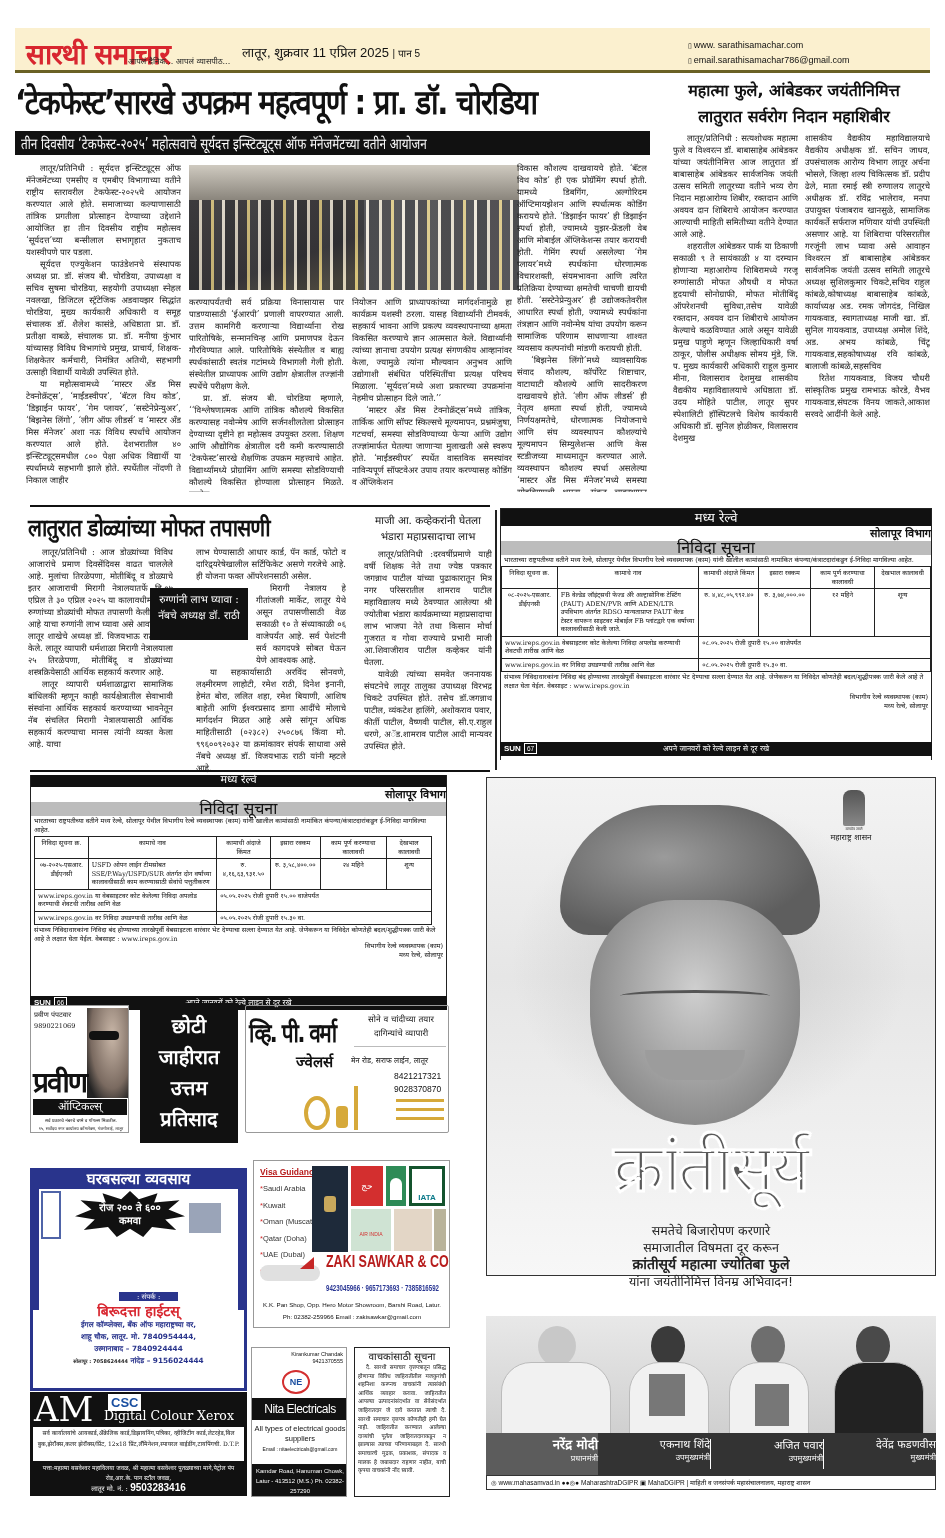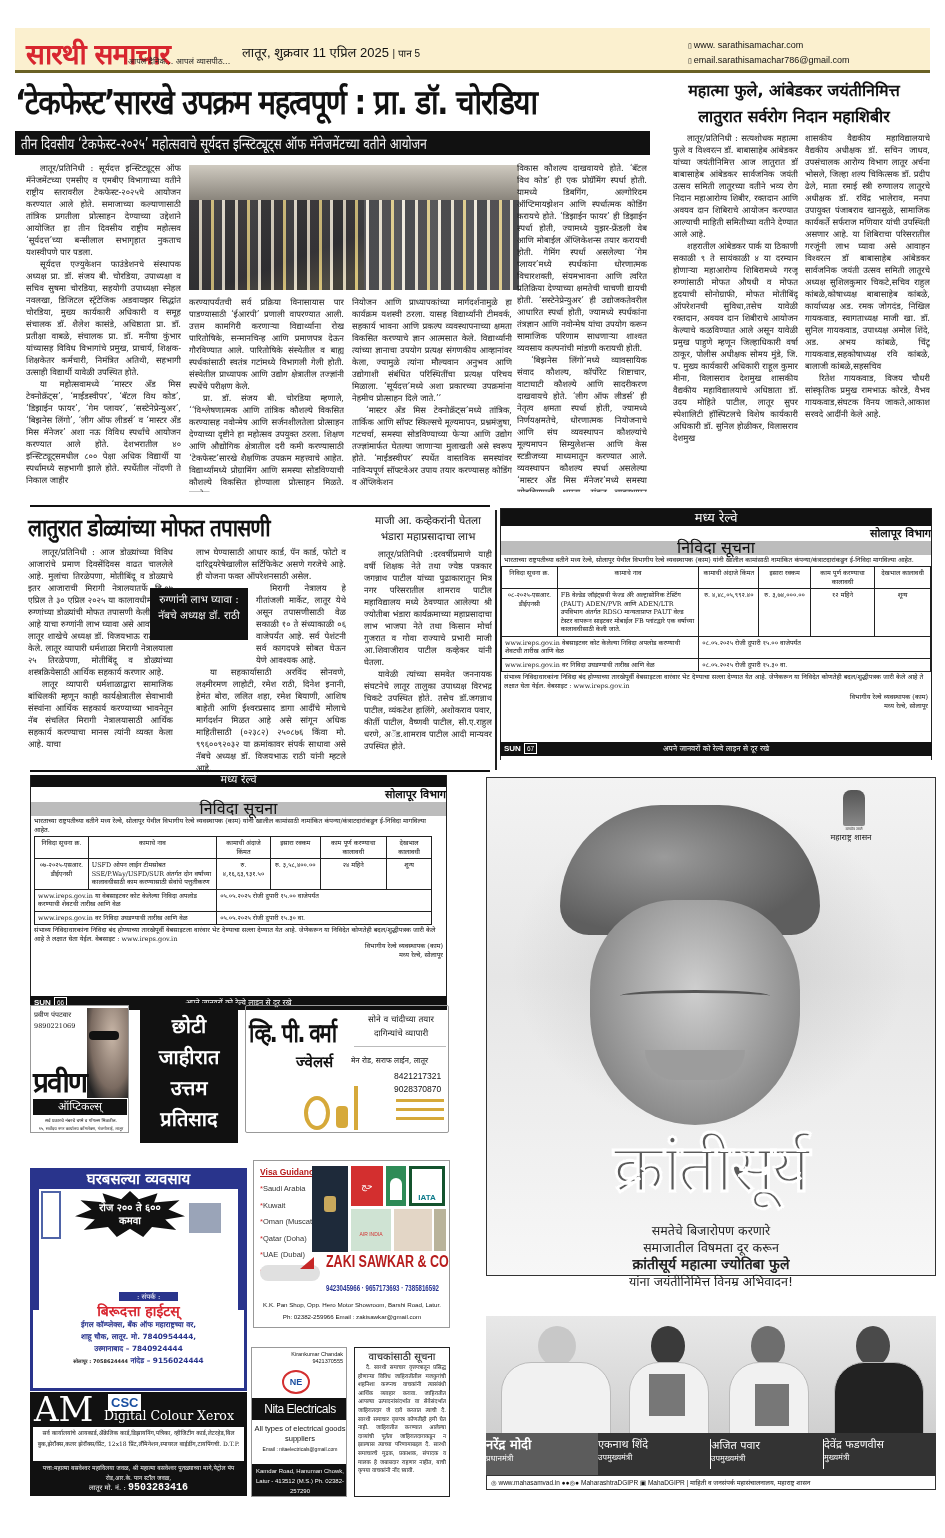--- a/index.html
+++ b/index.html
@@ -37,21 +37,21 @@
 .turban{left:560px;top:805px;width:260px;height:130px;border-radius:140px 140px 40px 40px;background:radial-gradient(ellipse at 40% 40%,#9b9b9b,#5e5e5e 70%)}
 .face{left:590px;top:900px;width:210px;height:225px;border-radius:40% 40% 50% 50%;background:radial-gradient(ellipse at 50% 40%,#cfcfcf,#8c8c8c 70%,#6a6a6a)}
 .kranti-title{left:535px;top:1120px;width:350px;text-align:center;font-size:66px;font-weight:bold;color:#5a5a5a;font-family:"DejaVu Sans",sans-serif;letter-spacing:-3px;-webkit-text-stroke:1px #fff}
 .kranti-text{left:486px;top:1222px;width:450px;text-align:center;font-family:"DejaVu Sans",sans-serif;font-size:12.5px;line-height:17px;color:#222}
 .kranti-text .b{font-weight:bold;font-size:14px}
 .leaders{left:486px;top:1316px;width:450px;height:120px;background:linear-gradient(180deg,#e8e8e8,#cfcfcf)}
 .person{position:absolute;bottom:0;width:95px;height:110px}
 .person .hd{position:absolute;left:30px;top:0;width:34px;height:40px;border-radius:50%;background:#6e6e6e}
 .person .bd{position:absolute;left:8px;top:36px;width:80px;height:74px;border-radius:30px 30px 0 0;background:#f1f1f1;border:1px solid #bbb}
 .namebar{left:486px;top:1433px;width:450px;height:42px;background:#333;color:#fff;font-family:"DejaVu Sans",sans-serif;display:flex}
-.namebar .n{flex:1;text-align:left;padding-top:5px;font-size:11px;line-height:13px}
+.namebar .n{flex:1;text-align:right;padding-top:5px;font-size:11px;line-height:13px}
 .namebar .n small{display:block;font-size:8px}
 .namebar .n.first{background:#5c5c5c}
 .footer-k{left:486px;top:1475px;width:450px;height:15px;border:1px solid #333;font-size:6.5px;line-height:13px;padding-left:4px;font-family:"Liberation Sans",sans-serif;white-space:nowrap;overflow:hidden}
 .adframe{border:1px solid #999}
 </style>
 </head>
 <body>
 
 <div class="abs masthead"></div>
 <div class="abs masthead-r"></div>
@@ -303,21 +303,21 @@
     <div>Ph: 02382-259966 Email : zakisawkar@gmail.com</div>
   </div>
 </div>
 
 <div class="abs" style="left:30px;top:1392px;width:217px;height:104px;background:#111;color:#fff">
   <div class="abs" style="left:4px;top:0;font-size:34px;font-family:'DejaVu Serif',serif;line-height:34px">AM</div>
   <div class="abs" style="left:78px;top:2px;background:#fff;color:#1a4fa0;font-size:13px;font-weight:bold;padding:1px 3px;font-family:'Liberation Sans',sans-serif">CSC</div>
   <div class="abs" style="left:74px;top:16px;font-size:12.5px;font-family:'DejaVu Serif',serif;white-space:nowrap">Digital Colour Xerox</div>
   <div class="abs" style="left:3px;top:35px;width:211px;height:34px;background:#fff;color:#111;font-size:6px;text-align:center;line-height:11px;padding:0 2px">सर्व कार्यालयांचे आयकार्ड,ॲक्रेलिक कार्ड,डिझायनिंग,पत्रिका, व्हीजिटींग कार्ड,लेटरहेड,बिल बुक,झेरॉक्स,कलर झेरॉक्स/प्रिंट, 12x18 प्रिंट,लॅमिनेशन,स्पायरल बाईडींग,टायपिंगची. D.T.P.</div>
   <div class="abs" style="left:3px;top:71px;width:211px;font-size:6px;text-align:center;line-height:10px">पत्ता:महात्मा बसवेश्वर महाविलया जवळ, श्री महात्मा बसवेश्वर पुतळ्याच्या मागे,पेट्रोल पंप रोड,आर.के. पान स्टॉल जवळ,</div>
-  <div class="abs" style="left:0;right:0;top:90px;text-align:center;font-size:7px"><span>लातूर मो. नं. :</span> <span style="font-size:10px;font-weight:bold;font-family:Liberation Mono, monospace">9503283416</span></div>
+  <div class="abs" style="left:0;right:0;top:90px;text-align:center;font-size:7px"><span>लातूर मो. नं. :</span> <span style="font-size:10px;font-weight:bold;font-family:Liberation Sans, sans-serif">9503283416</span></div>
 </div>
 
 <div class="abs adframe" style="left:251px;top:1347px;width:96px;height:150px;overflow:hidden">
   <div class="abs" style="right:3px;top:3px;font-size:5.5px;text-align:right;font-family:'Liberation Sans',sans-serif;line-height:7px">
     <div>Kirankumar Chandak</div>
     <div>9421370555</div>
   </div>
   <div class="abs" style="left:30px;top:22px;width:28px;height:24px;border:2px solid #d32f2f;border-radius:50%;color:#1a4fa0;font-size:9px;font-weight:bold;text-align:center;line-height:20px;font-family:'Liberation Sans',sans-serif">NE</div>
   <div class="abs blackbox" style="left:0;top:50px;width:96px;height:22px;font-size:12px;line-height:22px;font-family:'Liberation Sans',sans-serif;white-space:nowrap;letter-spacing:-.5px">Nita Electricals</div>
   <div class="abs" style="left:2px;top:76px;width:92px;text-align:center;font-size:7.5px;line-height:10px;font-family:'Liberation Sans',sans-serif">All types of electrical goods suppliers</div>

